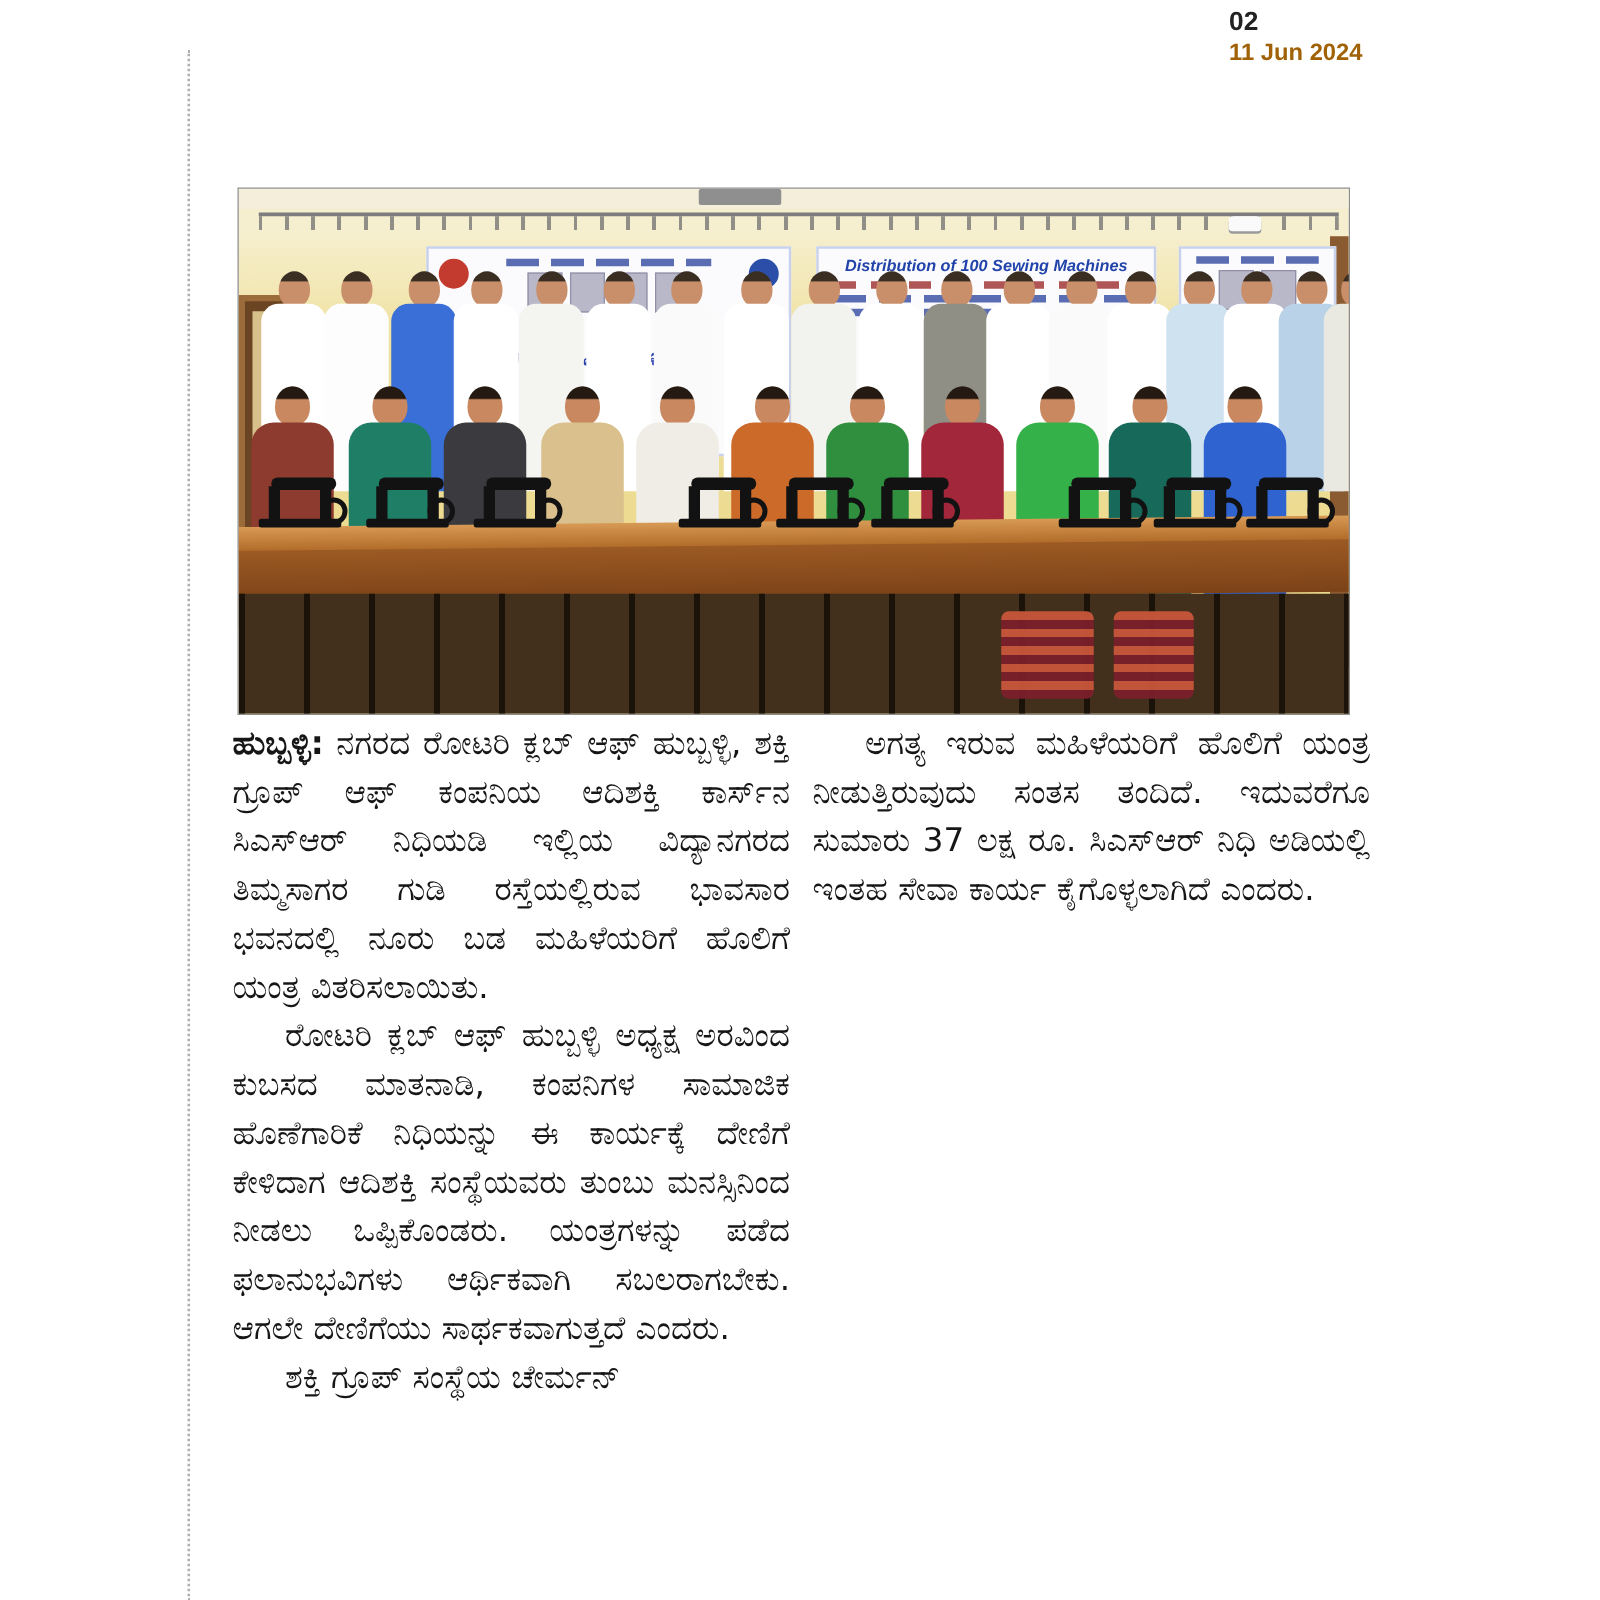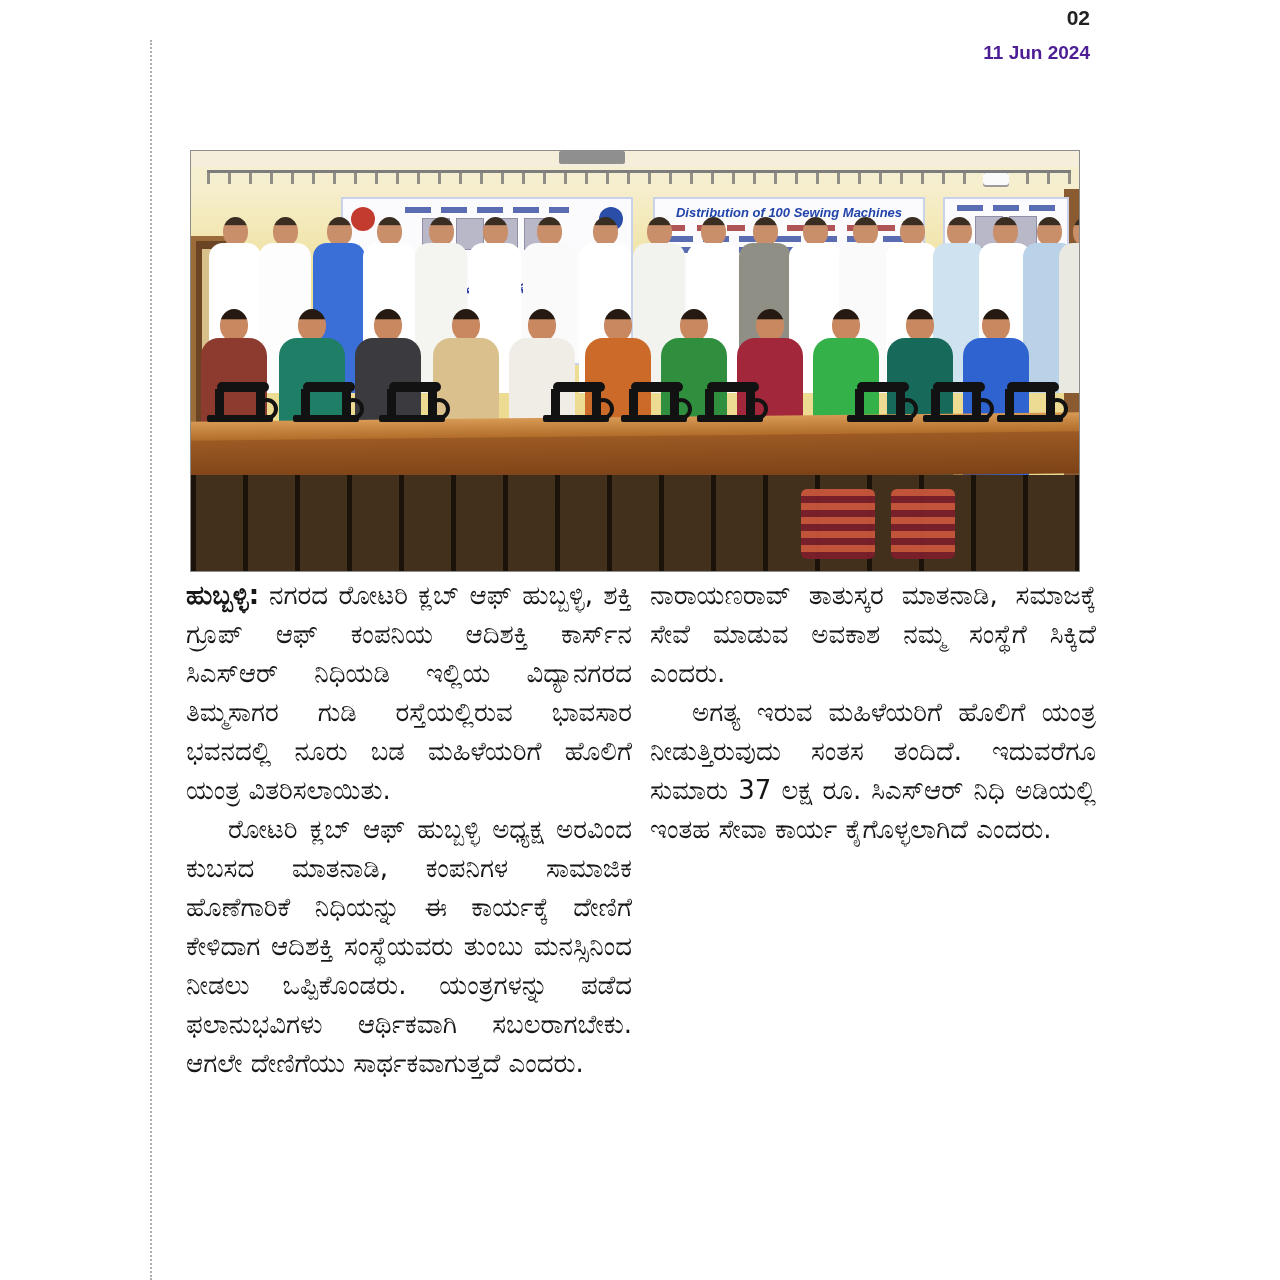--- a/index.html
+++ b/index.html
@@ -1,21 +1,21 @@
 <!DOCTYPE html>
 <html><head>
 <meta charset="utf-8">
 <style>
   html,body{margin:0;padding:0;background:#ffffff;}
   .page{position:relative;width:1280px;height:1280px;background:#ffffff;overflow:hidden;
         font-family:"Liberation Sans", sans-serif;color:#1c1c1c;}
   
-  .folio{position:absolute;right:190px;top:6px;text-align:right;}
+  .folio{position:absolute;right:190px;top:6px;}
   .pageno{font-size:21px;font-weight:700;color:#222;}
-  .pubdate{font-size:19px;font-weight:600;color:#4c1d95;margin-top:12px;}
+  .pubdate{font-size:19px;font-weight:600;color:#a16207;margin-top:2px;}
   
   .leftrule{position:absolute;left:150px;top:40px;bottom:0;width:0;
             border-left:2px dotted #9a9a9a;opacity:.8;}
   
   .headline{position:absolute;left:188px;top:56px;width:895px;text-align:center;
             font-family:"DejaVu Sans", sans-serif;
             font-size:58px;line-height:80px;font-weight:800;color:#0d0d0d;letter-spacing:1px;
             white-space:nowrap;}
   
   .photo{position:absolute;left:190px;top:150px;width:888px;height:420px;overflow:hidden;
@@ -334,20 +334,20 @@
         </div>
       </div>
   </div>
 
   <div class="body">
     <div class="col">
       <p>
         <span class="lead">ಹುಬ್ಬಳ್ಳಿ:</span><span>ನಗರದ ರೋಟರಿ ಕ್ಲಬ್ ಆಫ್ ಹುಬ್ಬಳ್ಳಿ, ಶಕ್ತಿ ಗ್ರೂಪ್ ಆಫ್ ಕಂಪನಿಯ ಆದಿಶಕ್ತಿ ಕಾರ್ಸ್‌ನ ಸಿಎಸ್‌ಆರ್ ನಿಧಿಯಡಿ ಇಲ್ಲಿಯ ವಿದ್ಯಾನಗರದ ತಿಮ್ಮಸಾಗರ ಗುಡಿ ರಸ್ತೆಯಲ್ಲಿರುವ ಭಾವಸಾರ ಭವನದಲ್ಲಿ ನೂರು ಬಡ ಮಹಿಳೆಯರಿಗೆ ಹೊಲಿಗೆ ಯಂತ್ರ ವಿತರಿಸಲಾಯಿತು.</span>
       </p>
       <p class="ind">ರೋಟರಿ ಕ್ಲಬ್ ಆಫ್ ಹುಬ್ಬಳ್ಳಿ ಅಧ್ಯಕ್ಷ ಅರವಿಂದ ಕುಬಸದ ಮಾತನಾಡಿ, ಕಂಪನಿಗಳ ಸಾಮಾಜಿಕ ಹೊಣೆಗಾರಿಕೆ ನಿಧಿಯನ್ನು ಈ ಕಾರ್ಯಕ್ಕೆ ದೇಣಿಗೆ ಕೇಳಿದಾಗ ಆದಿಶಕ್ತಿ ಸಂಸ್ಥೆಯವರು ತುಂಬು ಮನಸ್ಸಿನಿಂದ ನೀಡಲು ಒಪ್ಪಿಕೊಂಡರು. ಯಂತ್ರಗಳನ್ನು ಪಡೆದ ಫಲಾನುಭವಿಗಳು ಆರ್ಥಿಕವಾಗಿ ಸಬಲರಾಗಬೇಕು. ಆಗಲೇ ದೇಣಿಗೆಯು ಸಾರ್ಥಕವಾಗುತ್ತದೆ ಎಂದರು.</p>
+      <p class="ind">ಶಕ್ತಿ ಗ್ರೂಪ್ ಸಂಸ್ಥೆಯ ಚೇರ್ಮನ್</p>
     </div>
     <div class="col">
-      <p>ನಾರಾಯಣರಾವ್ ತಾತುಸ್ಕರ ಮಾತನಾಡಿ, ಸಮಾಜಕ್ಕೆ ಸೇವೆ ಮಾಡುವ ಅವಕಾಶ ನಮ್ಮ ಸಂಸ್ಥೆಗೆ ಸಿಕ್ಕಿದೆ ಎಂದರು.</p>
       <p class="ind">ಅಗತ್ಯ ಇರುವ ಮಹಿಳೆಯರಿಗೆ ಹೊಲಿಗೆ ಯಂತ್ರ ನೀಡುತ್ತಿರುವುದು ಸಂತಸ ತಂದಿದೆ. ಇದುವರೆಗೂ ಸುಮಾರು 37 ಲಕ್ಷ ರೂ. ಸಿಎಸ್‌ಆರ್ ನಿಧಿ ಅಡಿಯಲ್ಲಿ ಇಂತಹ ಸೇವಾ ಕಾರ್ಯ ಕೈಗೊಳ್ಳಲಾಗಿದೆ ಎಂದರು.</p>
     </div>
   </div>
 
 </div>
 
 </body></html>

